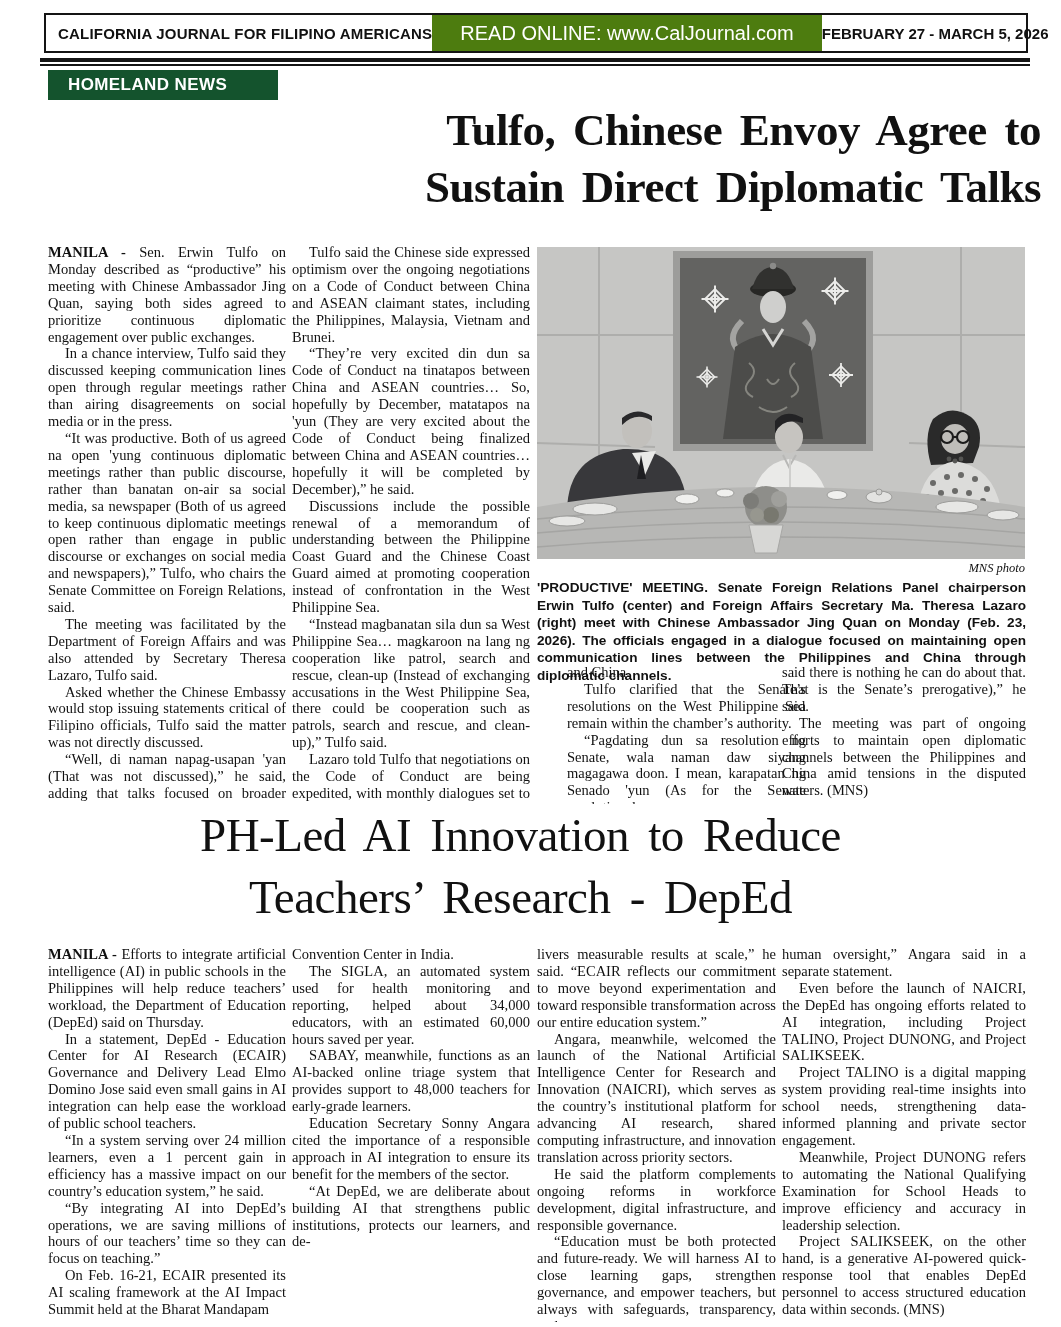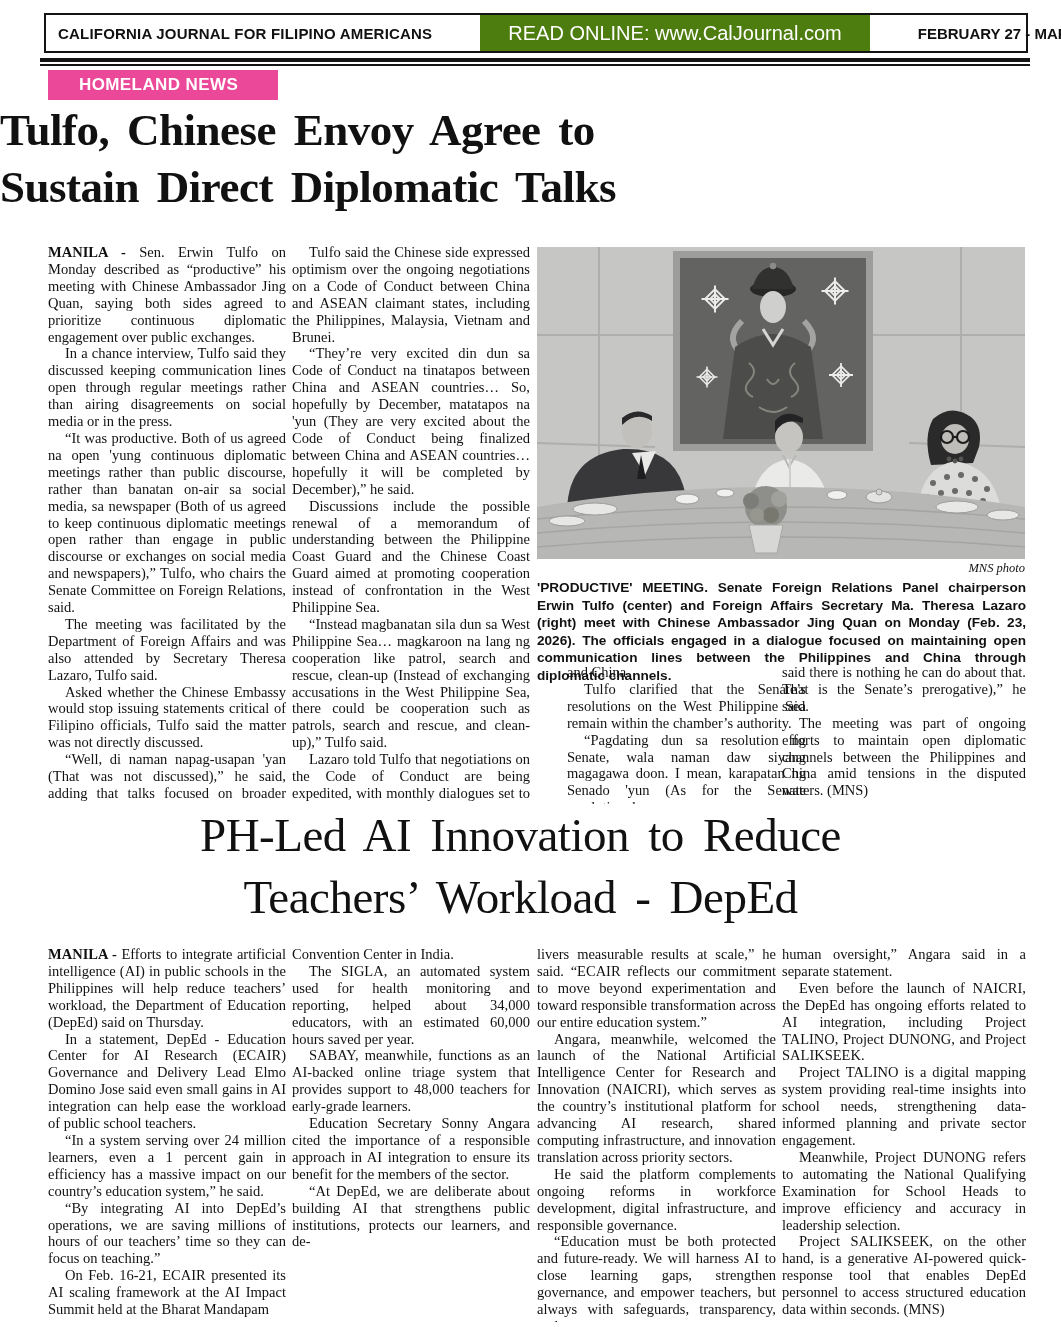--- a/index.html
+++ b/index.html
@@ -5,21 +5,21 @@
   html,body{margin:0;padding:0;background:#e9e9e9;}
   .page{
     position:relative;width:1061px;height:1327px;background:#ffffff;
     margin:0 auto;overflow:hidden;
     font-family:"Liberation Serif", serif;color:#111;
   }
   
   .masthead{
     position:absolute;left:44px;top:13px;width:984px;height:40px;
     border:2px solid #141414;box-sizing:border-box;
-    display:flex;align-items:center;background:#fff;gap:48px;
+    display:flex;align-items:center;background:#fff;
   }
   .masthead-title{
     font-family:"Liberation Sans", sans-serif;font-weight:bold;
     font-size:15px;letter-spacing:.2px;padding-left:12px;white-space:nowrap;
   }
   .masthead-badge{
     margin-left:auto;height:100%;display:flex;align-items:center;
     background:#4d7c0f;color:#fff;padding:0 28px;
     font-family:"Liberation Sans", sans-serif;font-weight:normal;font-size:20px;
     white-space:nowrap;
@@ -30,28 +30,28 @@
   }
   .masthead-page{
     font-family:"Liberation Sans", sans-serif;font-weight:bold;
     font-size:42px;line-height:36px;padding-right:4px;letter-spacing:-2px;
   }
   .rule-thick{position:absolute;left:40px;top:58px;width:990px;height:4px;background:#141414;}
   .rule-thin{position:absolute;left:40px;top:64px;width:990px;height:2px;background:#141414;}
   
   .section-tag{
     position:absolute;left:48px;top:70px;width:230px;height:30px;
-    background:#ec4899;color:#fff;
+    background:#14532d;color:#fff;
     font-family:"Liberation Sans", sans-serif;font-weight:bold;font-size:17px;
-    line-height:30px;padding-left:31px;box-sizing:border-box;letter-spacing:.4px;
+    line-height:30px;padding-left:20px;box-sizing:border-box;letter-spacing:.4px;
   }
   
   .headline1{
     position:absolute;left:0;right:20px;top:102px;margin:0;
-    text-align:left;font-weight:bold;font-size:45px;line-height:57px;
+    text-align:right;font-weight:bold;font-size:45px;line-height:57px;
     word-spacing:7px;letter-spacing:-.5px;
   }
   .headline1 span{display:block;}
   .headline2{
     position:absolute;left:0;right:60px;top:804px;margin:0;
     text-align:center;font-weight:normal;font-size:47px;line-height:62px;
     word-spacing:8px;letter-spacing:-.5px;
   }
   .headline2 span{display:block;padding-left:40px;}
   
@@ -252,21 +252,21 @@
       <p class="ind">Tulfo clarified that the Senate’s resolutions on the West Philippine Sea remain within the chamber’s authority.</p>
       <p class="ind">“Pagdating dun sa resolution ng Senate, wala naman daw siyang magagawa doon. I mean, karapatan ng Senado 'yun (As for the Senate resolution, he</p>
     </div>
   <div class="col a1c4">
       <p class="">said there is nothing he can do about that. That is the Senate’s prerogative),” he said.</p>
       <p class="ind">The meeting was part of ongoing efforts to maintain open diplomatic channels between the Philippines and China amid tensions in the disputed waters. (MNS)</p>
     </div>
 
   <h2 class="headline2">
     <span>PH-Led AI Innovation to Reduce</span>
-    <span>Teachers’ Workload - DepEd</span>
+    <span>Teachers’ Research - DepEd</span>
   </h2>
 
   <div class="col a2c1">
       <p class=""><strong>MANILA - </strong>Efforts to integrate artificial intelligence (AI) in public schools in the Philippines will help reduce teachers’ workload, the Department of Education (DepEd) said on Thursday.</p>
       <p class="ind">In a statement, DepEd - Education Center for AI Research (ECAIR) Governance and Delivery Lead Elmo Domino Jose said even small gains in AI integration can help ease the workload of public school teachers.</p>
       <p class="ind">“In a system serving over 24 million learners, even a 1 percent gain in efficiency has a massive impact on our country’s education system,” he said.</p>
       <p class="ind">“By integrating AI into DepEd’s operations, we are saving millions of hours of our teachers’ time so they can focus on teaching.”</p>
       <p class="ind">On Feb. 16-21, ECAIR presented its AI scaling framework at the AI Impact Summit held at the Bharat Mandapam</p>
     </div>
   <div class="col a2c2">

